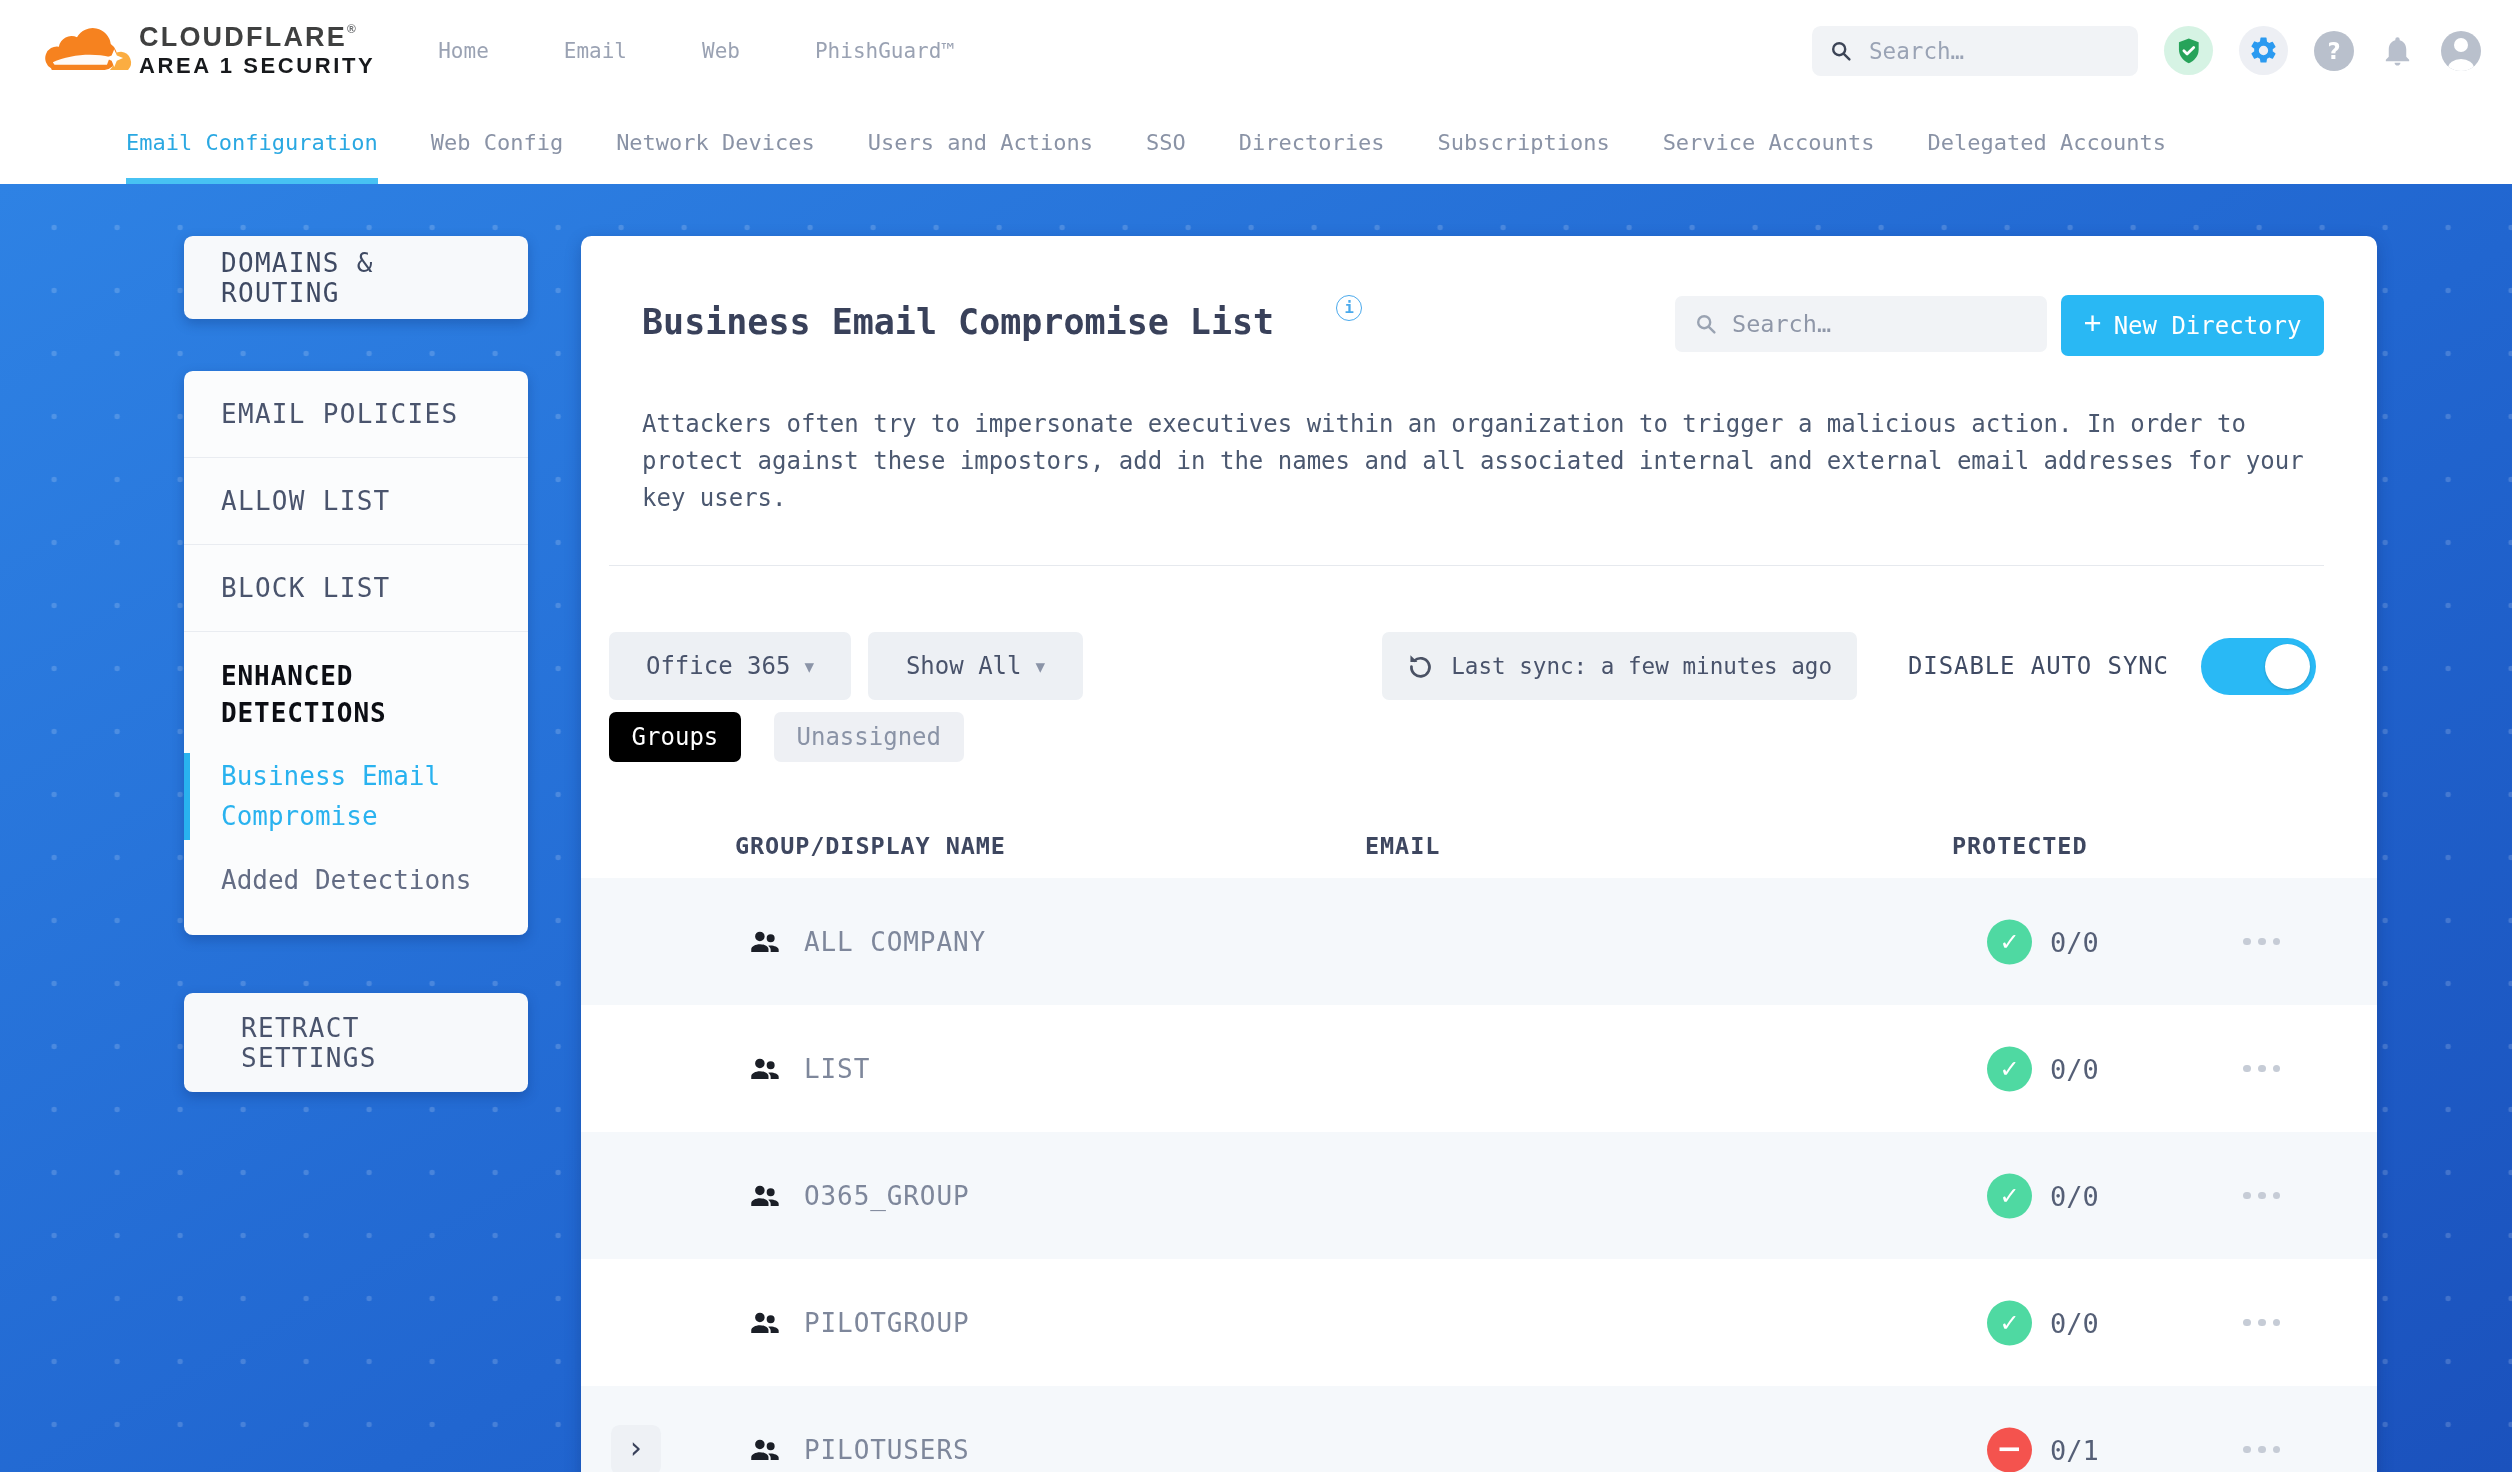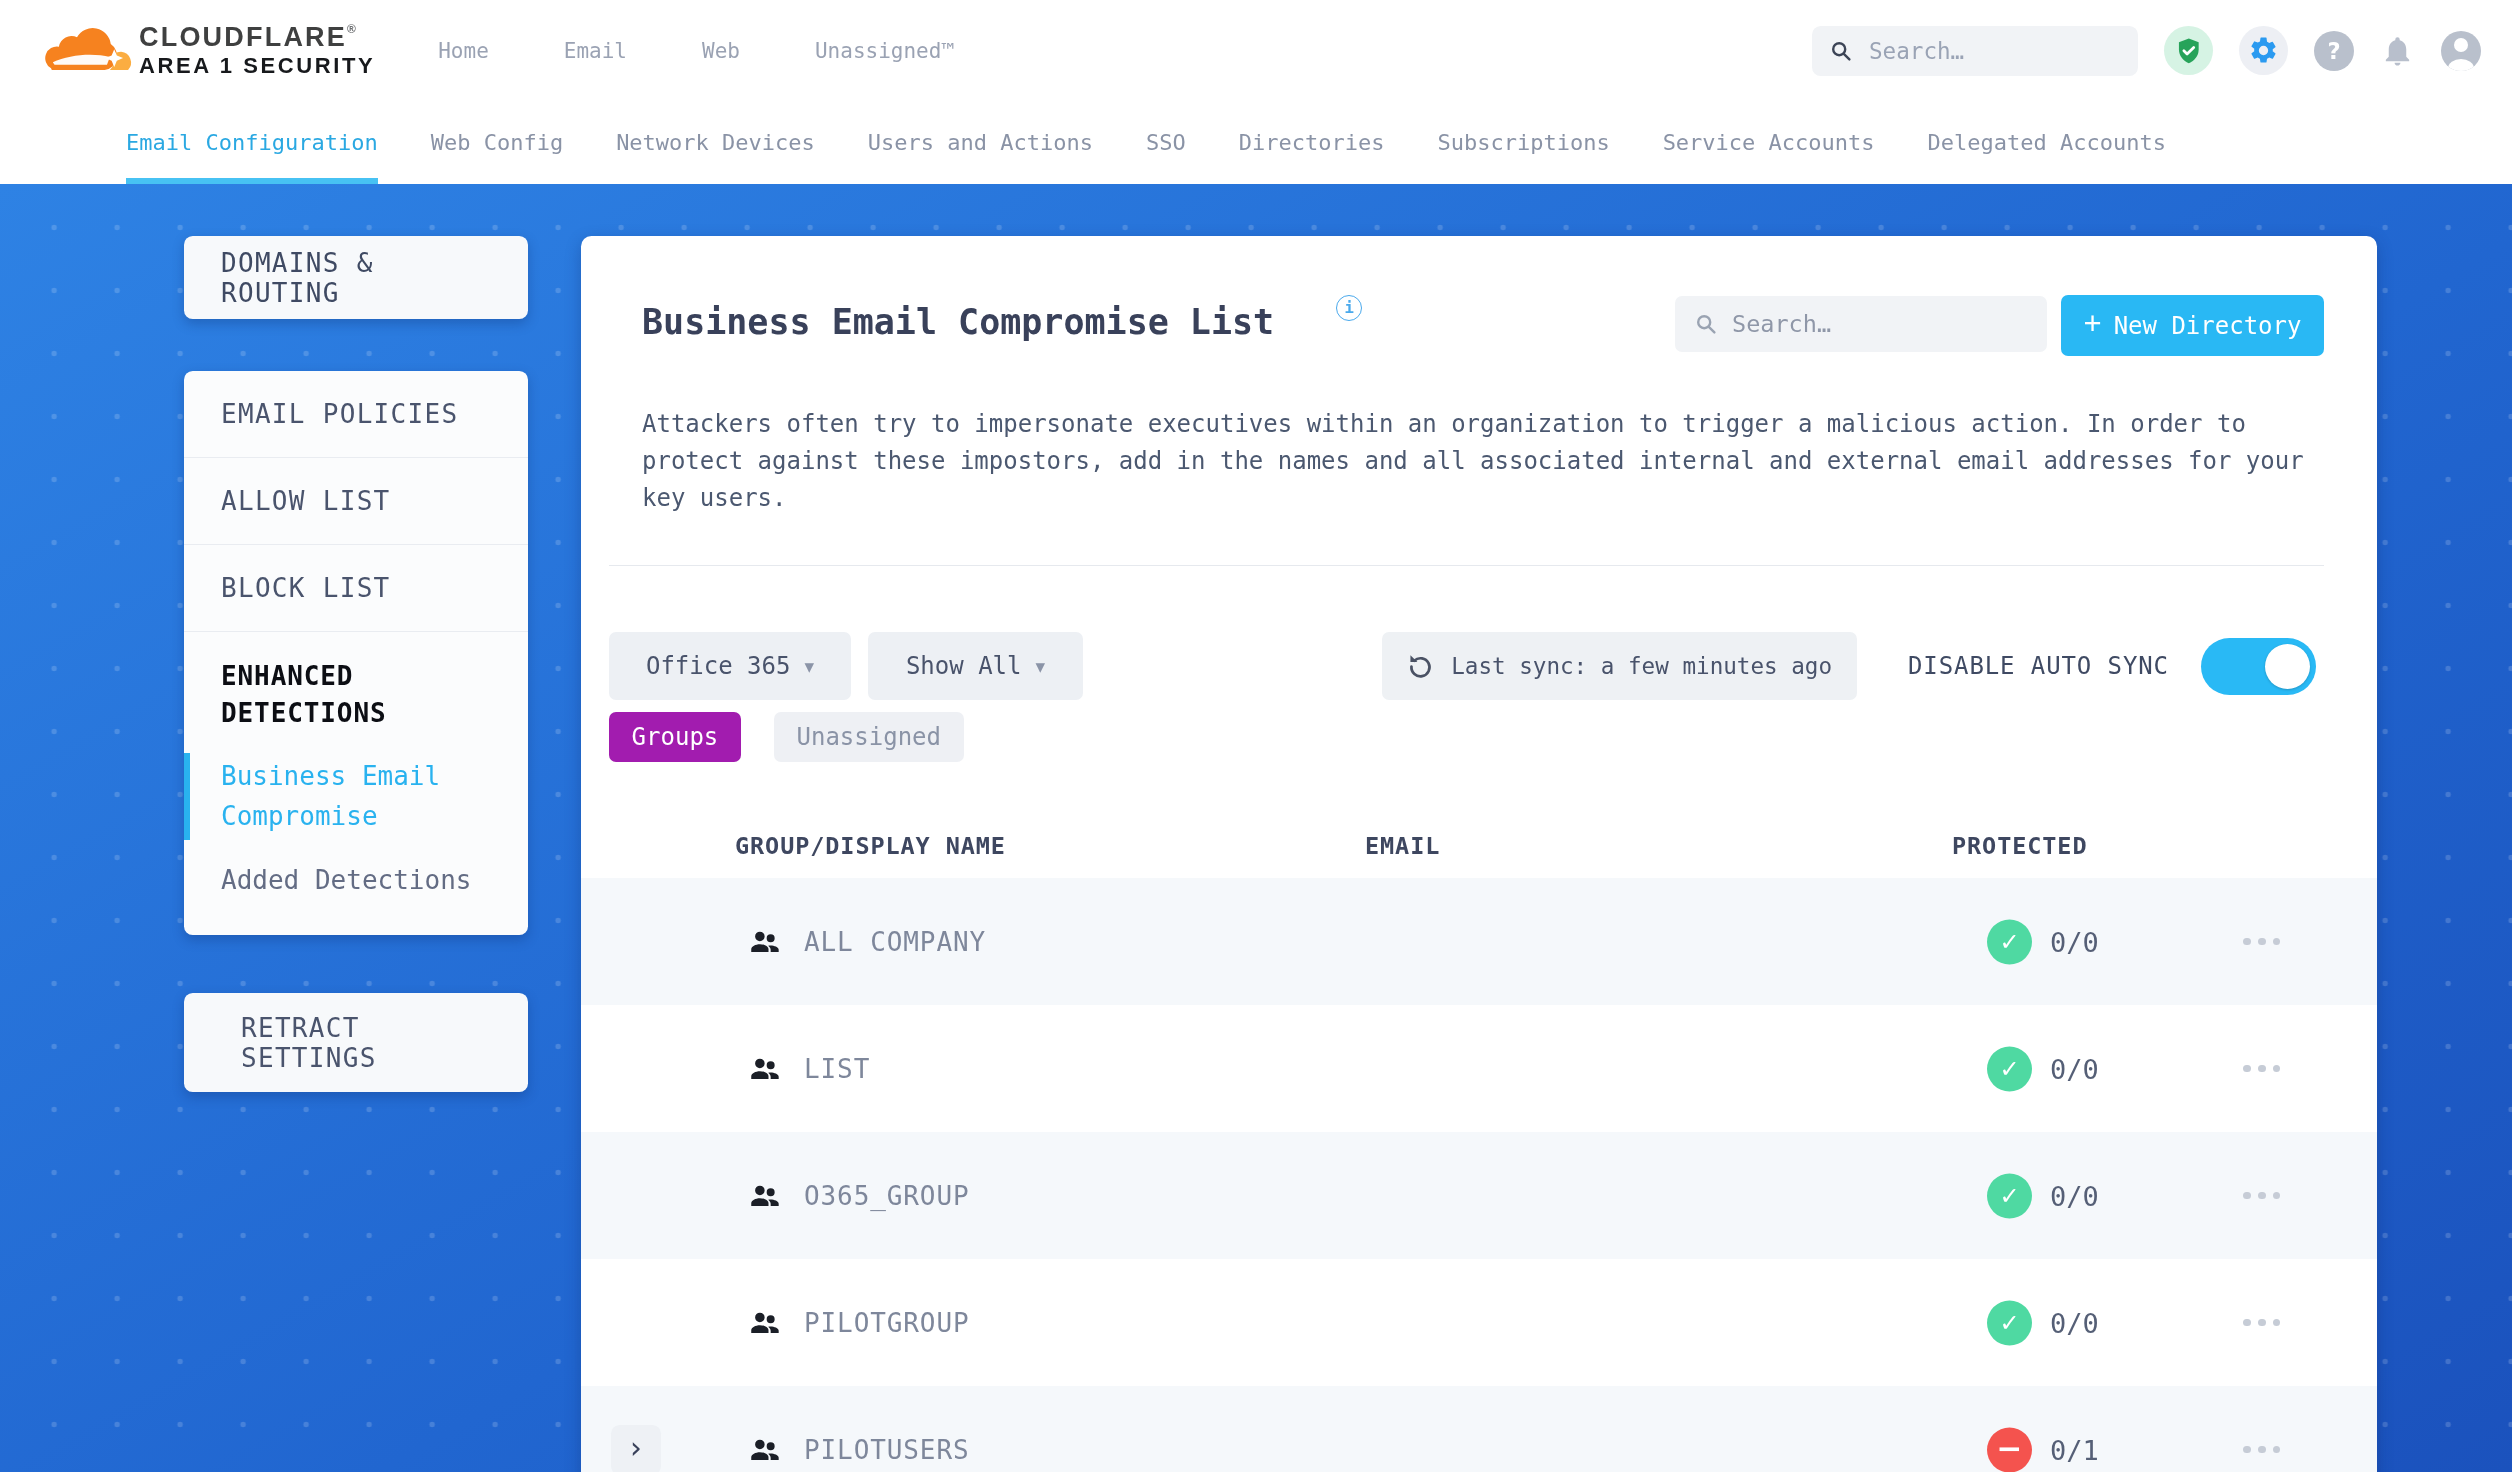--- a/index.html
+++ b/index.html
@@ -106,21 +106,21 @@
   .toggle{position:absolute;left:1620px;top:402px;width:115px;height:57px;border-radius:29.6px;
       background:#c7ccd6;cursor:pointer;}
   .toggle[data-on="true"]{background:#29b9f5;}
   .toggle .knob{position:absolute;top:6px;left:6px;width:45px;height:45px;border-radius:50%;
       background:#fff;box-shadow:0 0.9px 2.6px rgba(0,0,0,.2);}
   .toggle[data-on="true"] .knob{left:auto;right:6px;}
 
   .pills{position:absolute;left:28px;top:476px;display:flex;gap:33px;}
   .pill{height:50px;border-radius:7px;display:flex;align-items:center;padding:0 22.6px;
         font-size:24px;cursor:pointer;}
-  .pill[data-active="true"]{background:#a21caf;color:#fff;}
+  .pill[data-active="true"]{background:#000000;color:#fff;}
   .pill[data-active="false"]{background:#eef0f4;color:#8a93a6;}
 
   .thead span{position:absolute;top:596px;font-size:23.5px;font-weight:bold;color:#3e4760;
         letter-spacing:0.9px;}
   .col-name{left:154px;} .col-email{left:784px;} .col-protected{left:1371px;}
 
   .rows{position:absolute;top:642px;left:0;right:0;}
   .trow{position:relative;height:127px;}
   .trow:nth-child(odd){background:#f5f8fb;}
   .expander{position:absolute;left:29.6px;top:50%;transform:translateY(-50%);width:50px;height:50px;
@@ -163,21 +163,21 @@
       <span>
         <span class="brand-name"><span>CLOUDFLARE</span><span class="reg">®</span></span>
         <span class="brand-sub" style="display:block;">AREA 1 SECURITY</span>
       </span>
     </div>
 
     <div class="top-nav">
       <span class="top-nav-item">Home</span>
       <span class="top-nav-item">Email</span>
       <span class="top-nav-item">Web</span>
-      <span class="top-nav-item">Unassigned™</span>
+      <span class="top-nav-item">PhishGuard™</span>
     </div>
 
     <div class="header-right">
       <div class="searchbox">
         <span style="line-height:0;">
           <svg width="24" height="24" viewBox="0 0 24 24">
               <circle cx="10.2" cy="10.2" r="6" fill="none" stroke="#3c4456" stroke-width="2.4"></circle>
               <line x1="14.8" y1="14.8" x2="20.4" y2="20.4" stroke="#3c4456" stroke-width="2.4" stroke-linecap="round"></line>
             </svg>
         </span>

